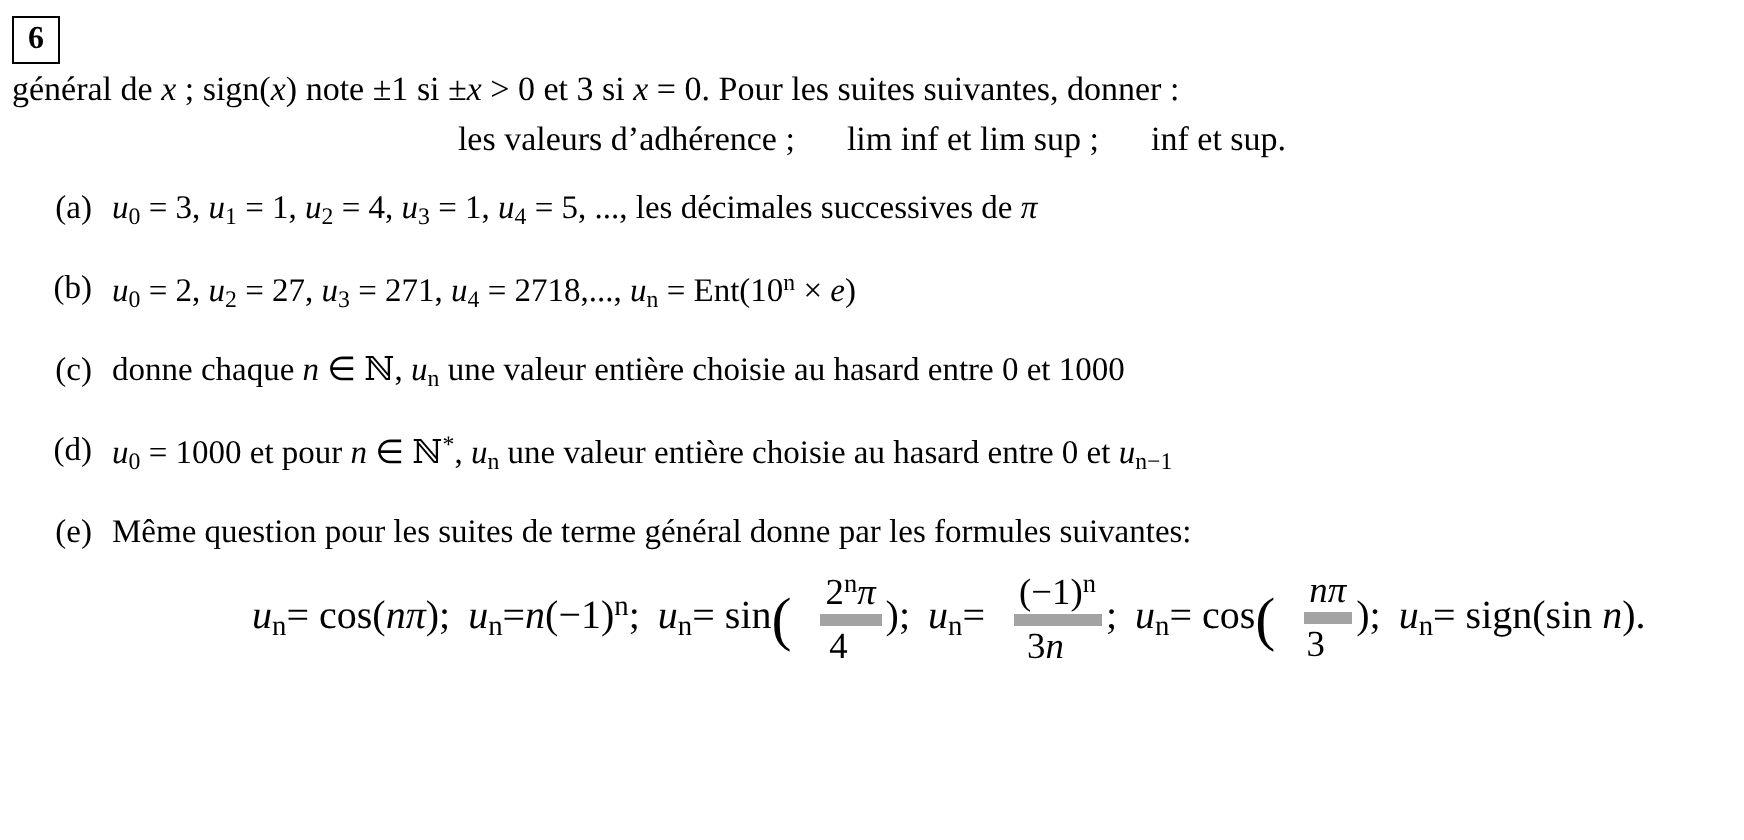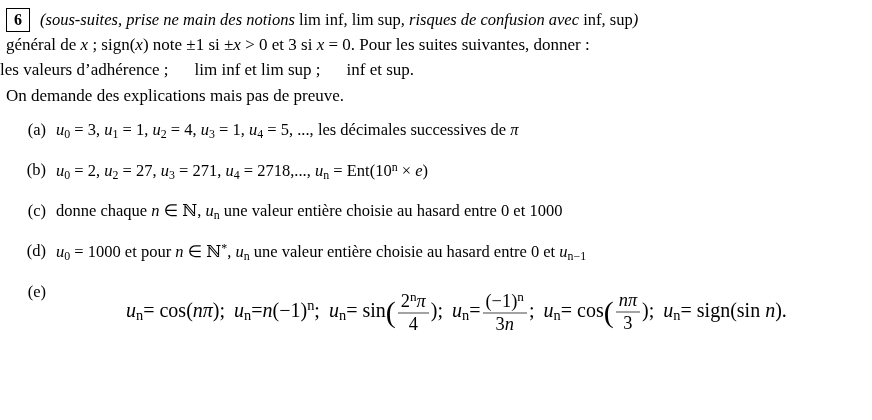--- a/index.html
+++ b/index.html
@@ -51,20 +51,21 @@
   }
   .body-text {
     font-size: 17px;
     line-height: 1.30;
     margin: 2px 6px 0 6px;
   }
   .body-text p {
     margin: 0 0 1px 0;
   }
   .centered-line {
+    text-align: center;
     font-size: 17px;
     margin: 4px 0 6px 0;
   }
   .centered-line .gap {
     display: inline-block;
     width: 26px;
   }
   .demand {
     font-size: 17px;
     margin: 4px 6px 0 6px;
@@ -121,22 +122,23 @@
   .frac {
     display: inline-block;
     vertical-align: middle;
     text-align: center;
     font-size: 0.92em;
     line-height: 1.05;
     margin: 0 2px;
   }
   .frac .num {
     display: block;
-    border-bottom: 2px solid #a3a3a3;
+    border-bottom: 6px solid #a3a3a3;
     padding: 0 3px 1px 3px;
+    margin-left: 12px;
   }
   .frac .den {
     display: block;
     padding: 1px 3px 0 3px;
   }
   .paren-big {
     font-size: 1.5em;
     vertical-align: -0.18em;
     font-style: normal;
   }
@@ -150,30 +152,28 @@
     width: 9px;
   }
 </style>
 </head>
 <body>
 
 <div class="page">
 
   <div class="exercise-header">
     <span class="ex-number">6</span>
-    <span class="ex-title"><span>(sous-suites, prise ne main des notions </span><span class="up">lim inf</span><span>, </span><span class="up">lim sup</span><span>, risques de confusion avec </span><span class="up">inf</span><span>, </span><span class="up">sup</span><span>)</span></span>
   </div>
 
   <div class="body-text">
     <p><span>général de </span><span class="mi">x</span><span> ; sign(</span><span class="mi">x</span><span>) note </span><span class="mn">±1</span><span> si </span><span class="mi">±x</span><span class="mo"> &gt; 0</span><span> et 3 si </span><span class="mi">x</span><span class="mo"> = 0</span><span>. Pour les suites suivantes, donner :</span></p>
   </div>
 
   <div class="centered-line"><span>les valeurs d’adhérence ;</span><span class="gap"></span><span>lim inf et lim sup ;</span><span class="gap"></span><span>inf et sup.</span></div>
 
-  <div class="demand">On demande des explications mais pas de preuve.</div>
 
   <ul class="items">
     <li>
       <span class="lbl">(a)</span>
       <span class="txt"><span class="mi">u</span><sub>0</sub><span class="mn"> = 3, </span><span class="mi">u</span><sub>1</sub><span class="mn"> = 1, </span><span class="mi">u</span><sub>2</sub><span class="mn"> = 4, </span><span class="mi">u</span><sub>3</sub><span class="mn"> = 1, </span><span class="mi">u</span><sub>4</sub><span class="mn"> = 5, ...,</span><span> les décimales successives de </span><span class="mi">π</span></span>
     </li>
 
     <li>
       <span class="lbl">(b)</span>
       <span class="txt"><span class="mi">u</span><sub>0</sub><span class="mn"> = 2, </span><span class="mi">u</span><sub>2</sub><span class="mn"> = 27, </span><span class="mi">u</span><sub>3</sub><span class="mn"> = 271, </span><span class="mi">u</span><sub>4</sub><span class="mn"> = 2718,...,</span> <span class="mi">u</span><sub>n</sub><span class="mrm"> = Ent(10</span><sup>n</sup><span class="mo"> × </span><span class="mi">e</span><span class="mrm">)</span></span>
@@ -185,18 +185,19 @@
     </li>
 
     <li>
       <span class="lbl">(d)</span>
       <span class="txt"><span class="mi">u</span><sub>0</sub><span> = 1000 et pour </span><span class="mi">n</span><span class="mo"> ∈ </span><span class="bb">ℕ</span><sup>*</sup><span>, </span><span class="mi">u</span><sub>n</sub><span> une valeur entière choisie au hasard entre 0 et </span><span class="mi">u</span><sub>n−1</sub></span>
     </li>
 
     <li>
       <span class="lbl">(e)</span>
       <span class="txt">
+        <span>Même question pour les suites de terme général donne par les formules suivantes:</span>
         <div class="formula-line"><span class="mi">u</span><sub>n</sub><span class="mrm">= cos(</span><span class="mi">n</span><span class="mi">π</span><span class="mrm">);</span><span class="sep"></span><span class="mi">u</span><sub>n</sub><span class="mrm">=</span><span class="mi">n</span><span class="mrm">(−1)</span><sup>n</sup><span class="mrm">;</span><span class="sep"></span><span class="mi">u</span><sub>n</sub><span class="mrm">= sin</span><span class="paren-big">(</span><span class="frac"><span class="num"><span class="mn">2</span><sup>n</sup><span class="mi">π</span></span><span class="den mn">4</span></span><span class="mrm">);</span><span class="sep"></span><span class="mi">u</span><sub>n</sub><span class="mrm">=</span><span class="frac"><span class="num"><span class="mrm">(−1)</span><sup>n</sup></span><span class="den"><span class="mn">3</span><span class="mi">n</span></span></span><span class="mrm">;</span><span class="sep"></span><span class="mi">u</span><sub>n</sub><span class="mrm">= cos</span><span class="paren-big">(</span><span class="frac"><span class="num"><span class="mi">n</span><span class="mi">π</span></span><span class="den mn">3</span></span><span class="mrm">);</span><span class="sep"></span><span class="mi">u</span><sub>n</sub><span class="mrm">= sign(sin </span><span class="mi">n</span><span class="mrm">).</span></div>
       </span>
     </li>
   </ul>
 
 </div>
 
 </body></html>

